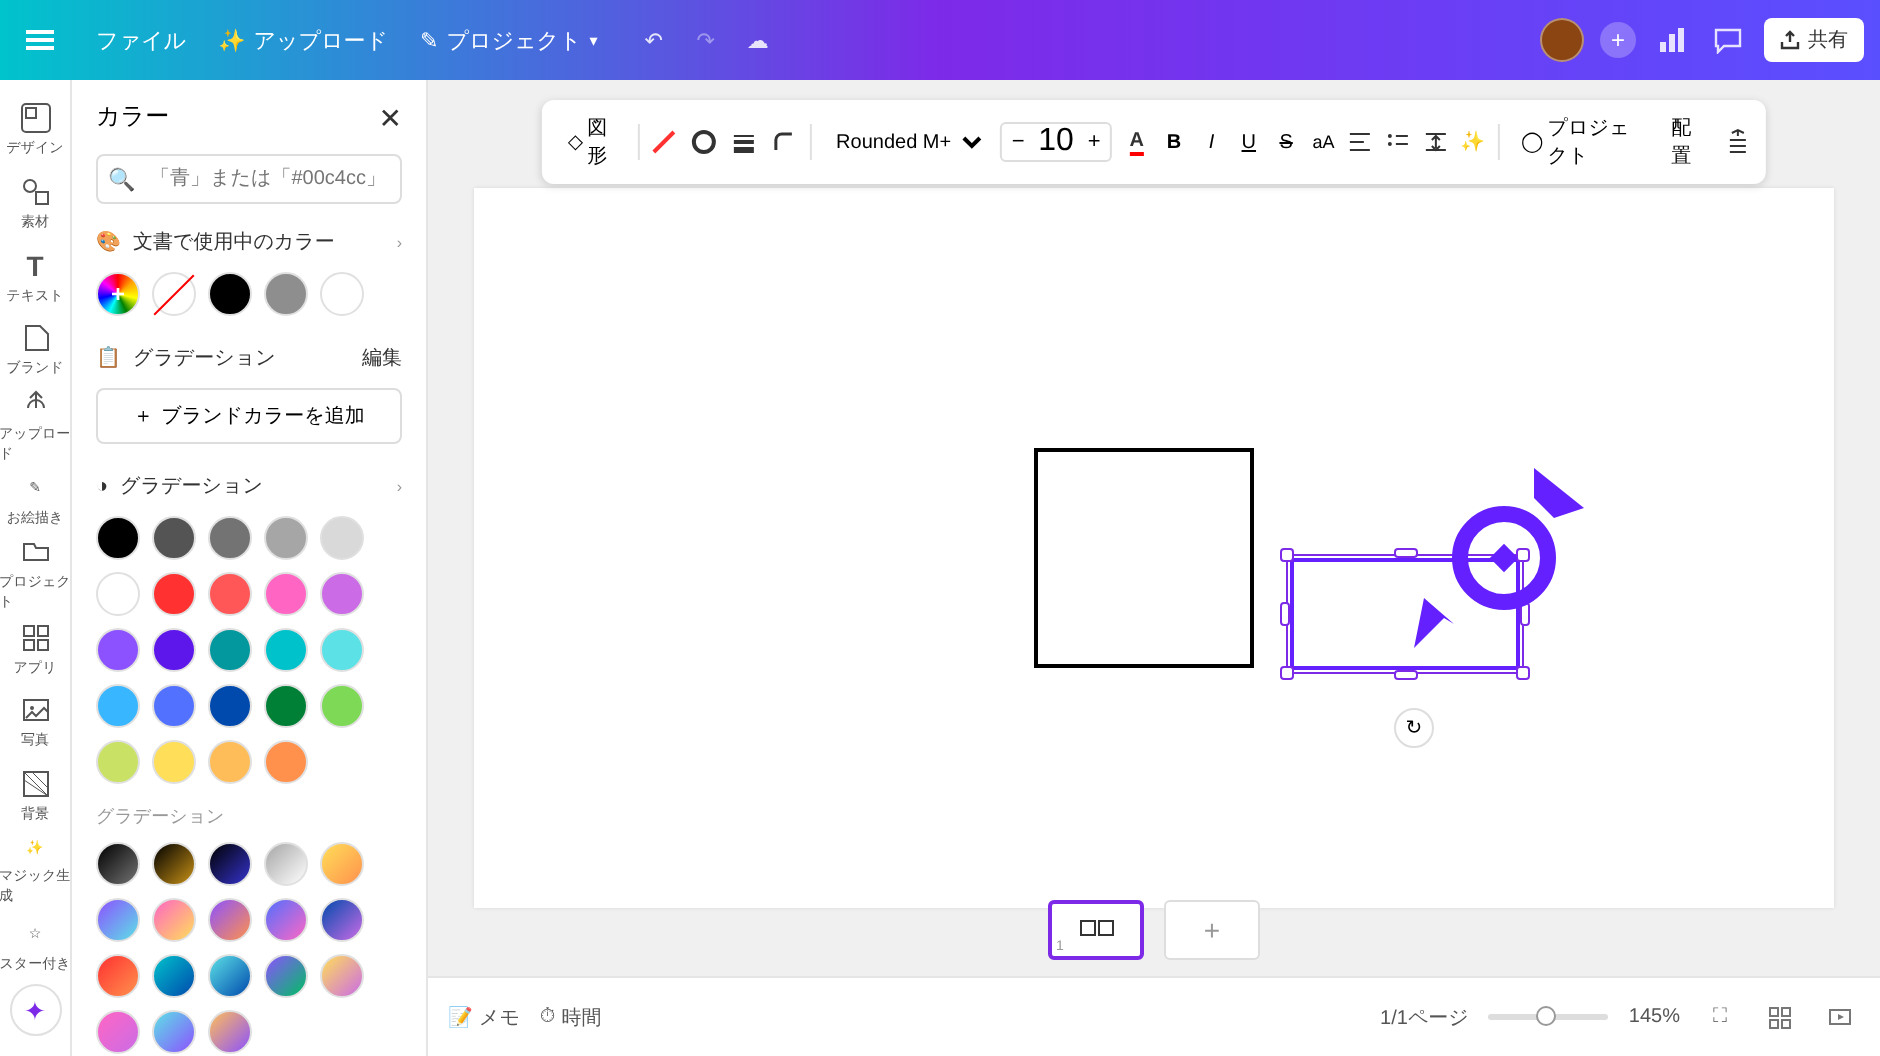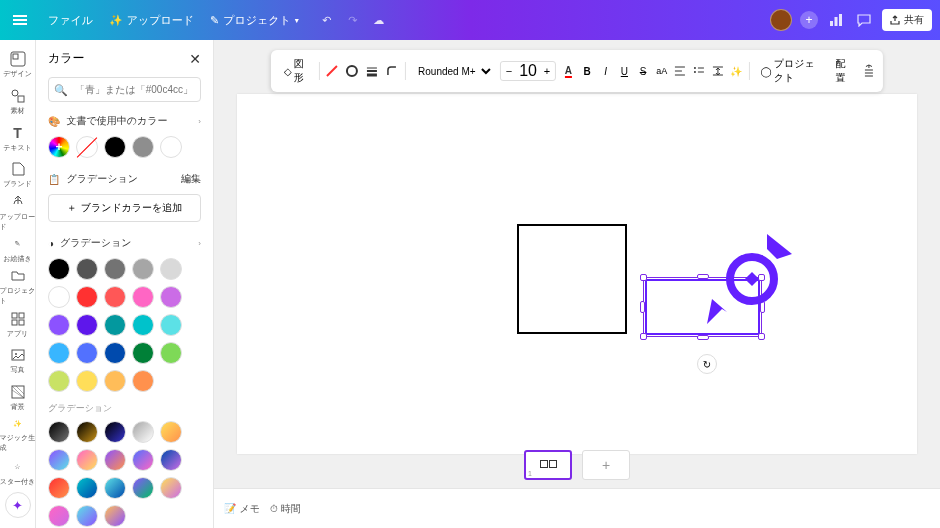--- a/index.html
+++ b/index.html
@@ -437,15 +437,37 @@
       <div class="bottom-left">
         <div style="display:flex;gap:3px;align-items:center;cursor:pointer">
             <span>📝</span>
             <span>メモ</span>
           </div>
         <div style="display:flex;gap:3px;align-items:center;cursor:pointer">
             <span>⏱</span>
             <span>時間</span>
           </div>
       </div>
+      <div class="bottom-right">
+        <span>1/1ページ</span>
+        <div class="zoom-slider">
+            <div class="zoom-thumb"></div>
+          </div>
+        <span>145%</span>
+        <div class="expand-btn">⛶</div>
+        <div class="expand-btn">
+            <svg width="12" height="12">
+              <rect x="1" y="1" width="4" height="4" fill="none" stroke="#777"></rect>
+              <rect x="7" y="1" width="4" height="4" fill="none" stroke="#777"></rect>
+              <rect x="1" y="7" width="4" height="4" fill="none" stroke="#777"></rect>
+              <rect x="7" y="7" width="4" height="4" fill="none" stroke="#777"></rect>
+            </svg>
+          </div>
+        <div class="expand-btn">
+            <svg width="12" height="12">
+              <rect x="1" y="2" width="10" height="7" fill="none" stroke="#777"></rect>
+              <path d="M5 4l3 1.5L5 7z" fill="#777"></path>
+            </svg>
+          </div>
+      </div>
     </div>
   </div>
 </div>
 
 </body></html>

